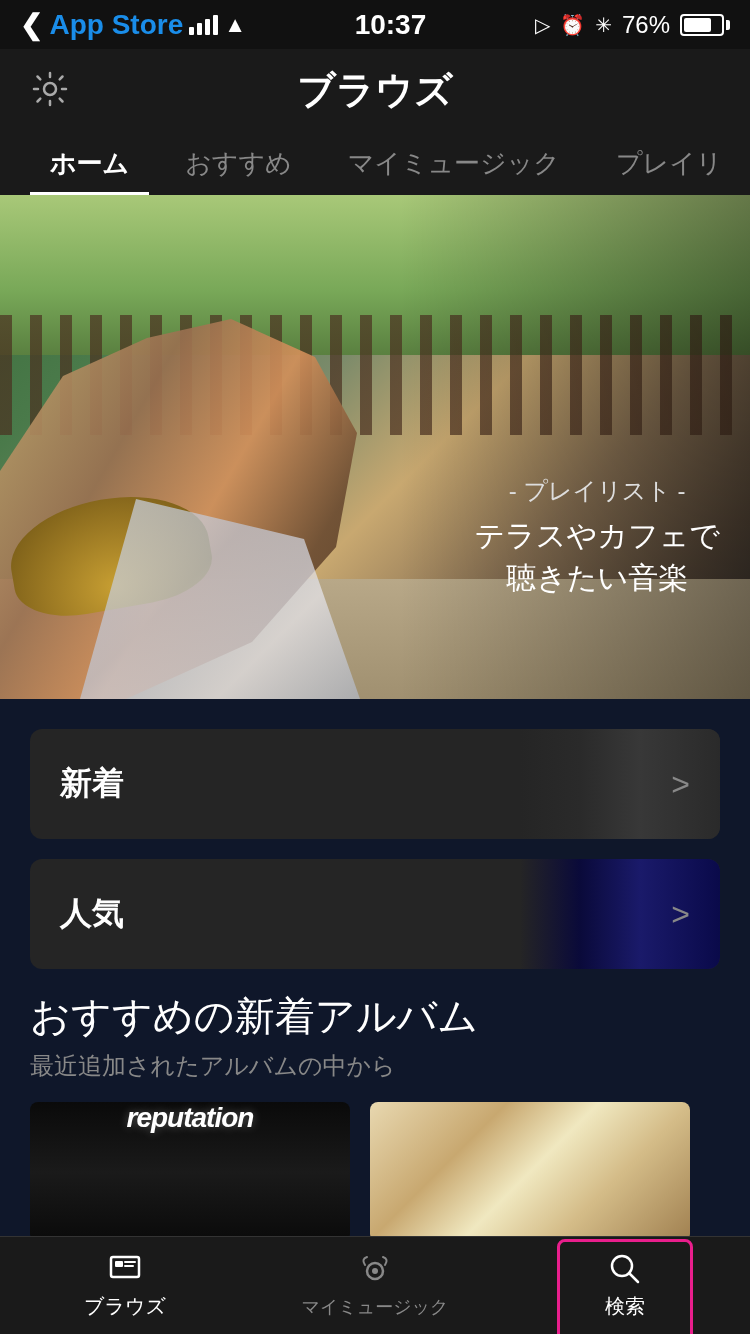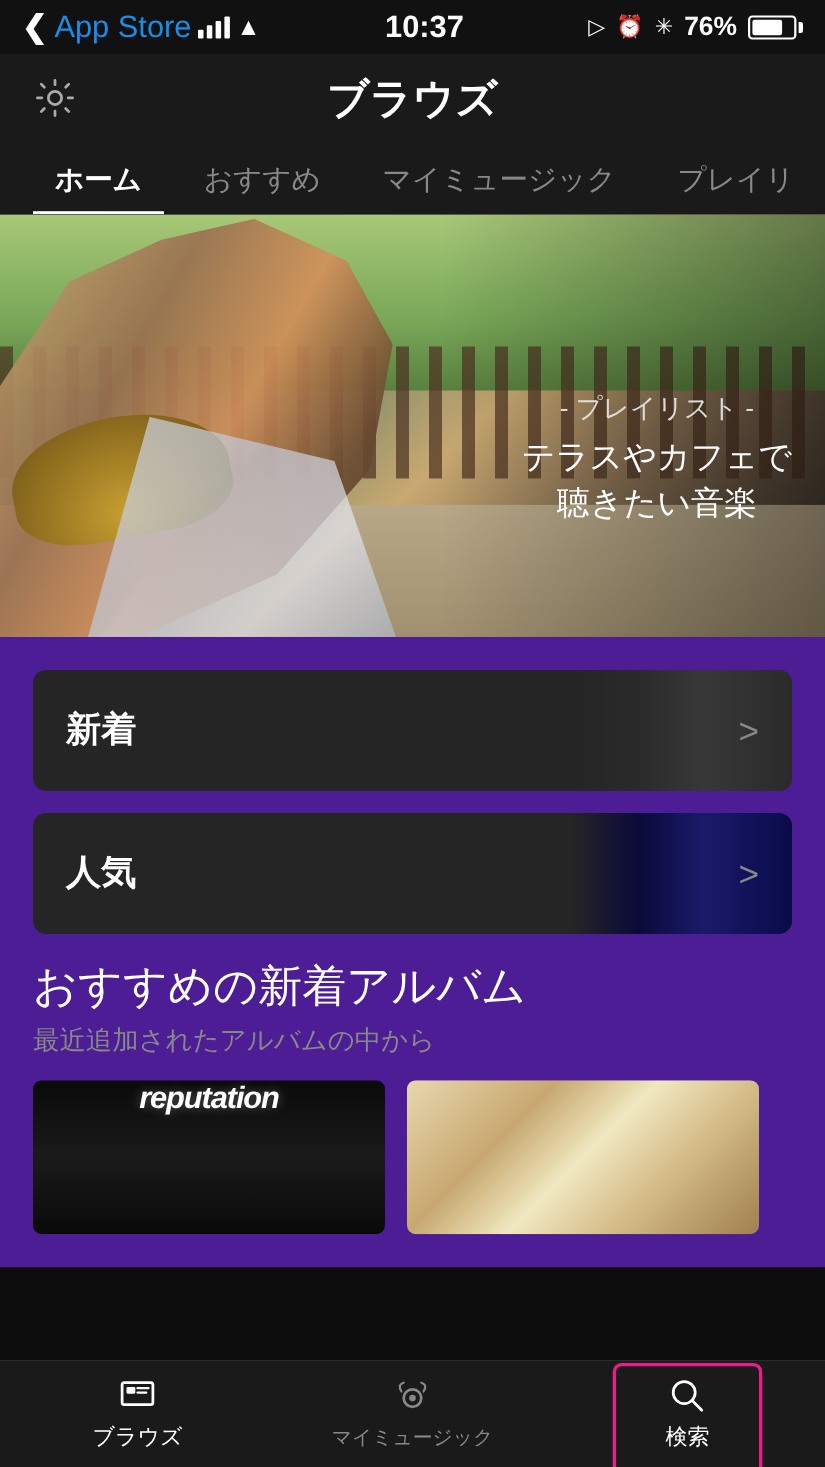--- a/index.html
+++ b/index.html
@@ -30,21 +30,21 @@
       font-size: 26px;
       font-weight: 600;
       color: #fff;
     }
     .status-left .back-arrow {
       font-size: 28px;
       color: #fff;
     }
     .status-left .app-store-text {
       font-size: 28px;
-      font-weight: 400;
+      font-weight: 700;
       color: #1a8de9;
     }
     .signal-bars {
       display: flex;
       align-items: flex-end;
       gap: 3px;
       height: 20px;
     }
     .signal-bars span {
       background: #fff;
@@ -57,21 +57,21 @@
       color: #fff;
     }
     .status-right {
       display: flex;
       align-items: center;
       gap: 10px;
       font-size: 24px;
     }
     .status-right .battery-text {
       font-size: 24px;
-      font-weight: 700;
+      font-weight: 400;
     }
     .battery-icon {
       display: inline-flex;
       align-items: center;
       position: relative;
     }
     .battery-body {
       width: 44px;
       height: 22px;
       border: 2px solid #fff;
@@ -153,21 +153,21 @@
       bottom: 0;
       left: 0;
       right: 0;
       height: 3px;
       background: #fff;
     }
 
     
     .hero-banner {
       width: 750px;
-      height: 384px;
+      height: 504px;
       position: relative;
       overflow: hidden;
       background: #2a3a2a;
     }
     .hero-bg {
       width: 100%;
       height: 100%;
       background: linear-gradient(135deg, #3a6b3a 0%, #4a7a4a 20%, #7a8a6a 40%, #c8a870 55%, #8b7355 70%, #5a4a3a 85%, #2a2a2a 100%);
       position: absolute;
       top: 0; left: 0;
@@ -227,21 +227,21 @@
     }
     .hero-desc {
       font-size: 30px;
       font-weight: 500;
       color: #fff;
       line-height: 1.4;
     }
 
     
     .content {
-      background: #4c1d95;
+      background: #0f172a;
       padding: 30px 30px;
     }
 
     
     .category-card {
       width: 100%;
       height: 110px;
       border-radius: 12px;
       background: #252525;
       margin-bottom: 20px;

